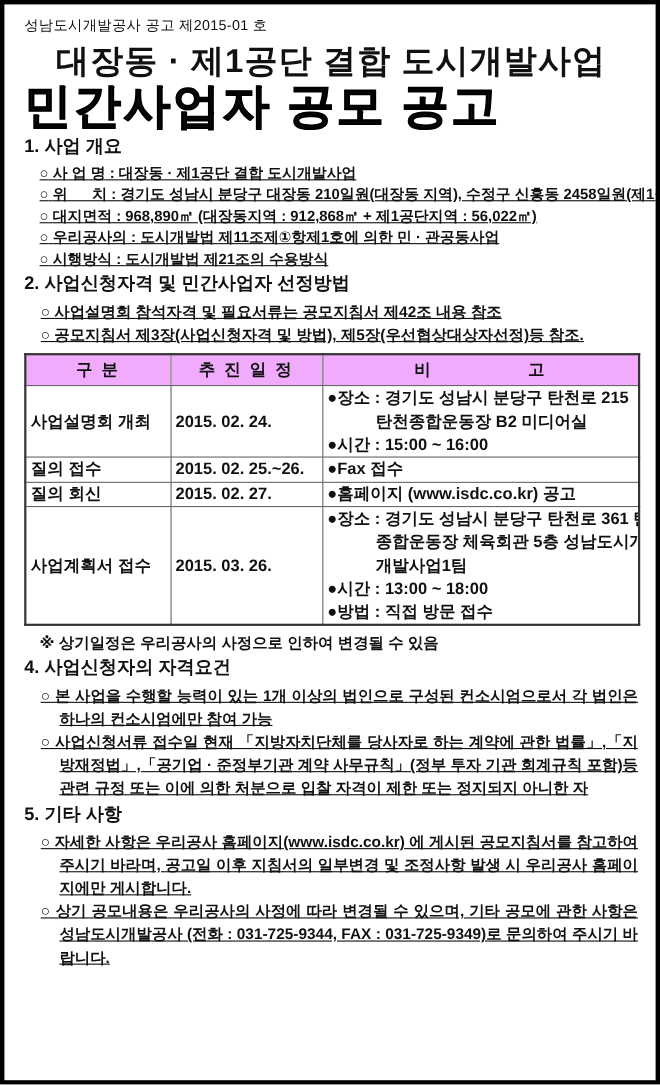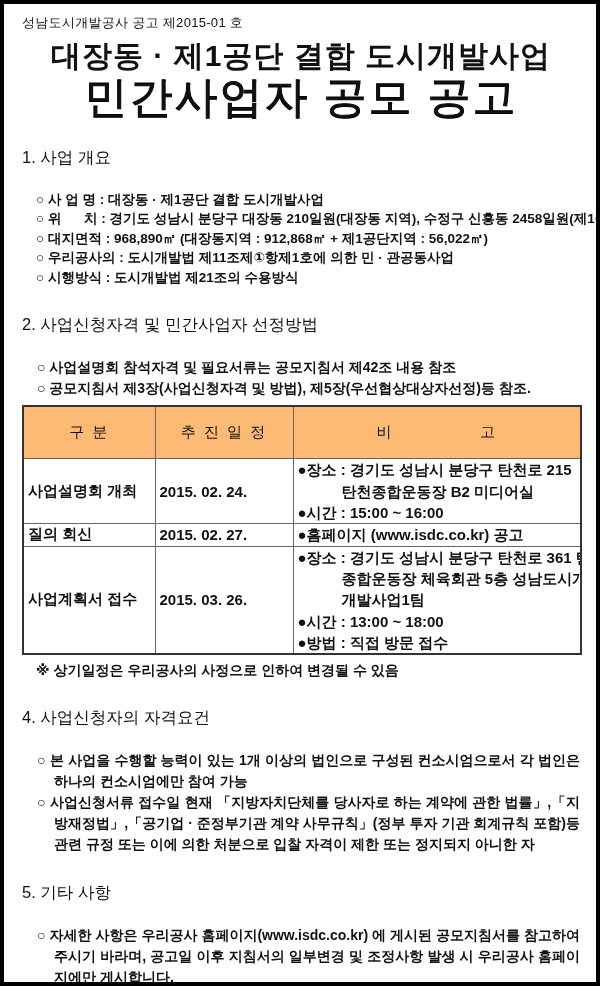--- a/index.html
+++ b/index.html
@@ -5,31 +5,31 @@
   html,body{margin:0;padding:0;background:#e8e8e8;}
   .page{
     width:600px;height:986px;box-sizing:border-box;
     margin:0 auto;background:#fff;color:#111;
     border:4px solid #000;outline:1px solid #555;
     padding:10px 16px 0 18px;overflow:hidden;
     font-family:"Liberation Sans","DejaVu Sans",sans-serif;
   }
   .notice-no{font-size:13px;letter-spacing:.3px;}
   .title-1{font-size:30px;font-weight:800;text-align:center;margin-top:7px;line-height:1.15;letter-spacing:1px;}
-  .title-2{font-size:43px;font-weight:400;text-align:center;margin-top:1px;line-height:1.05;letter-spacing:2px;-webkit-text-stroke:1px #000;}
+  .title-2{font-size:43px;font-weight:700;margin-top:1px;line-height:1.05;letter-spacing:2px;-webkit-text-stroke:1px #000;}
   .intro{font-size:16.5px;line-height:1.33;text-align:justify;text-indent:1.1em;margin-top:13px;font-weight:600;}
-  .sec-heading{font-size:16.5px;font-weight:400;margin-top:27px;}
-  .sec-body{margin-top:21px;}
+  .sec-heading{font-size:16.5px;font-weight:700;margin-top:2px;}
+  .sec-body{margin-top:4px;text-decoration:underline;}
   .s1-item{font-size:13.5px;line-height:1.45;white-space:nowrap;font-weight:600;padding-left:14px;}
   .s1-label{font-weight:800;white-space:pre;}
   .bullet-item{font-size:14px;line-height:1.5;font-weight:600;padding-left:32px;text-indent:-17px;text-align:justify;}
   table.sched{border-collapse:collapse;width:560px;margin-top:6px;table-layout:fixed;}
   table.sched th,table.sched td{border:1px solid #666;padding:0 4px;font-size:15px;overflow:hidden;}
   table.sched{border:2px solid #333;}
-  table.sched th{background:#fdba74;font-weight:400;font-size:15px;white-space:pre;letter-spacing:2px;padding:16px 0;}
+  table.sched th{background:#f0abfc;font-weight:700;font-size:15px;white-space:pre;letter-spacing:2px;padding:4px 0;}
   .col-cat{width:132px;} .col-date{width:138px;} .col-note{width:auto;}
   td.c{ text-align:left;font-weight:700;}
   td.note-cell{padding:2px 2px 2px 5px;}
   .note-line{white-space:nowrap;line-height:1.42;font-weight:600;}
   .note-line.cont{padding-left:44px;}
   .table-note{font-size:14px;font-weight:600;margin-top:7px;padding-left:14px;}
 </style>
 </head>
 <body>
 
@@ -74,20 +74,27 @@
       <tr>
         <td class="c">사업설명회 개최</td>
         <td class="c">2015. 02. 24.</td>
         <td class="note-cell">
           <div class="note-line">●장소 : 경기도 성남시 분당구 탄천로 215</div>
           <div class="note-line cont">탄천종합운동장 B2 미디어실</div>
           <div class="note-line">●시간 : 15:00 ~ 16:00</div>
         </td>
       </tr>
       <tr>
+        <td class="c">질의 접수</td>
+        <td class="c">2015. 02. 25.~26.</td>
+        <td class="note-cell">
+          <div class="note-line">●Fax 접수</div>
+        </td>
+      </tr>
+      <tr>
         <td class="c">질의 회신</td>
         <td class="c">2015. 02. 27.</td>
         <td class="note-cell">
           <div class="note-line">●홈페이지 (www.isdc.co.kr) 공고</div>
         </td>
       </tr>
       <tr>
         <td class="c">사업계획서 접수</td>
         <td class="c">2015. 03. 26.</td>
         <td class="note-cell">

